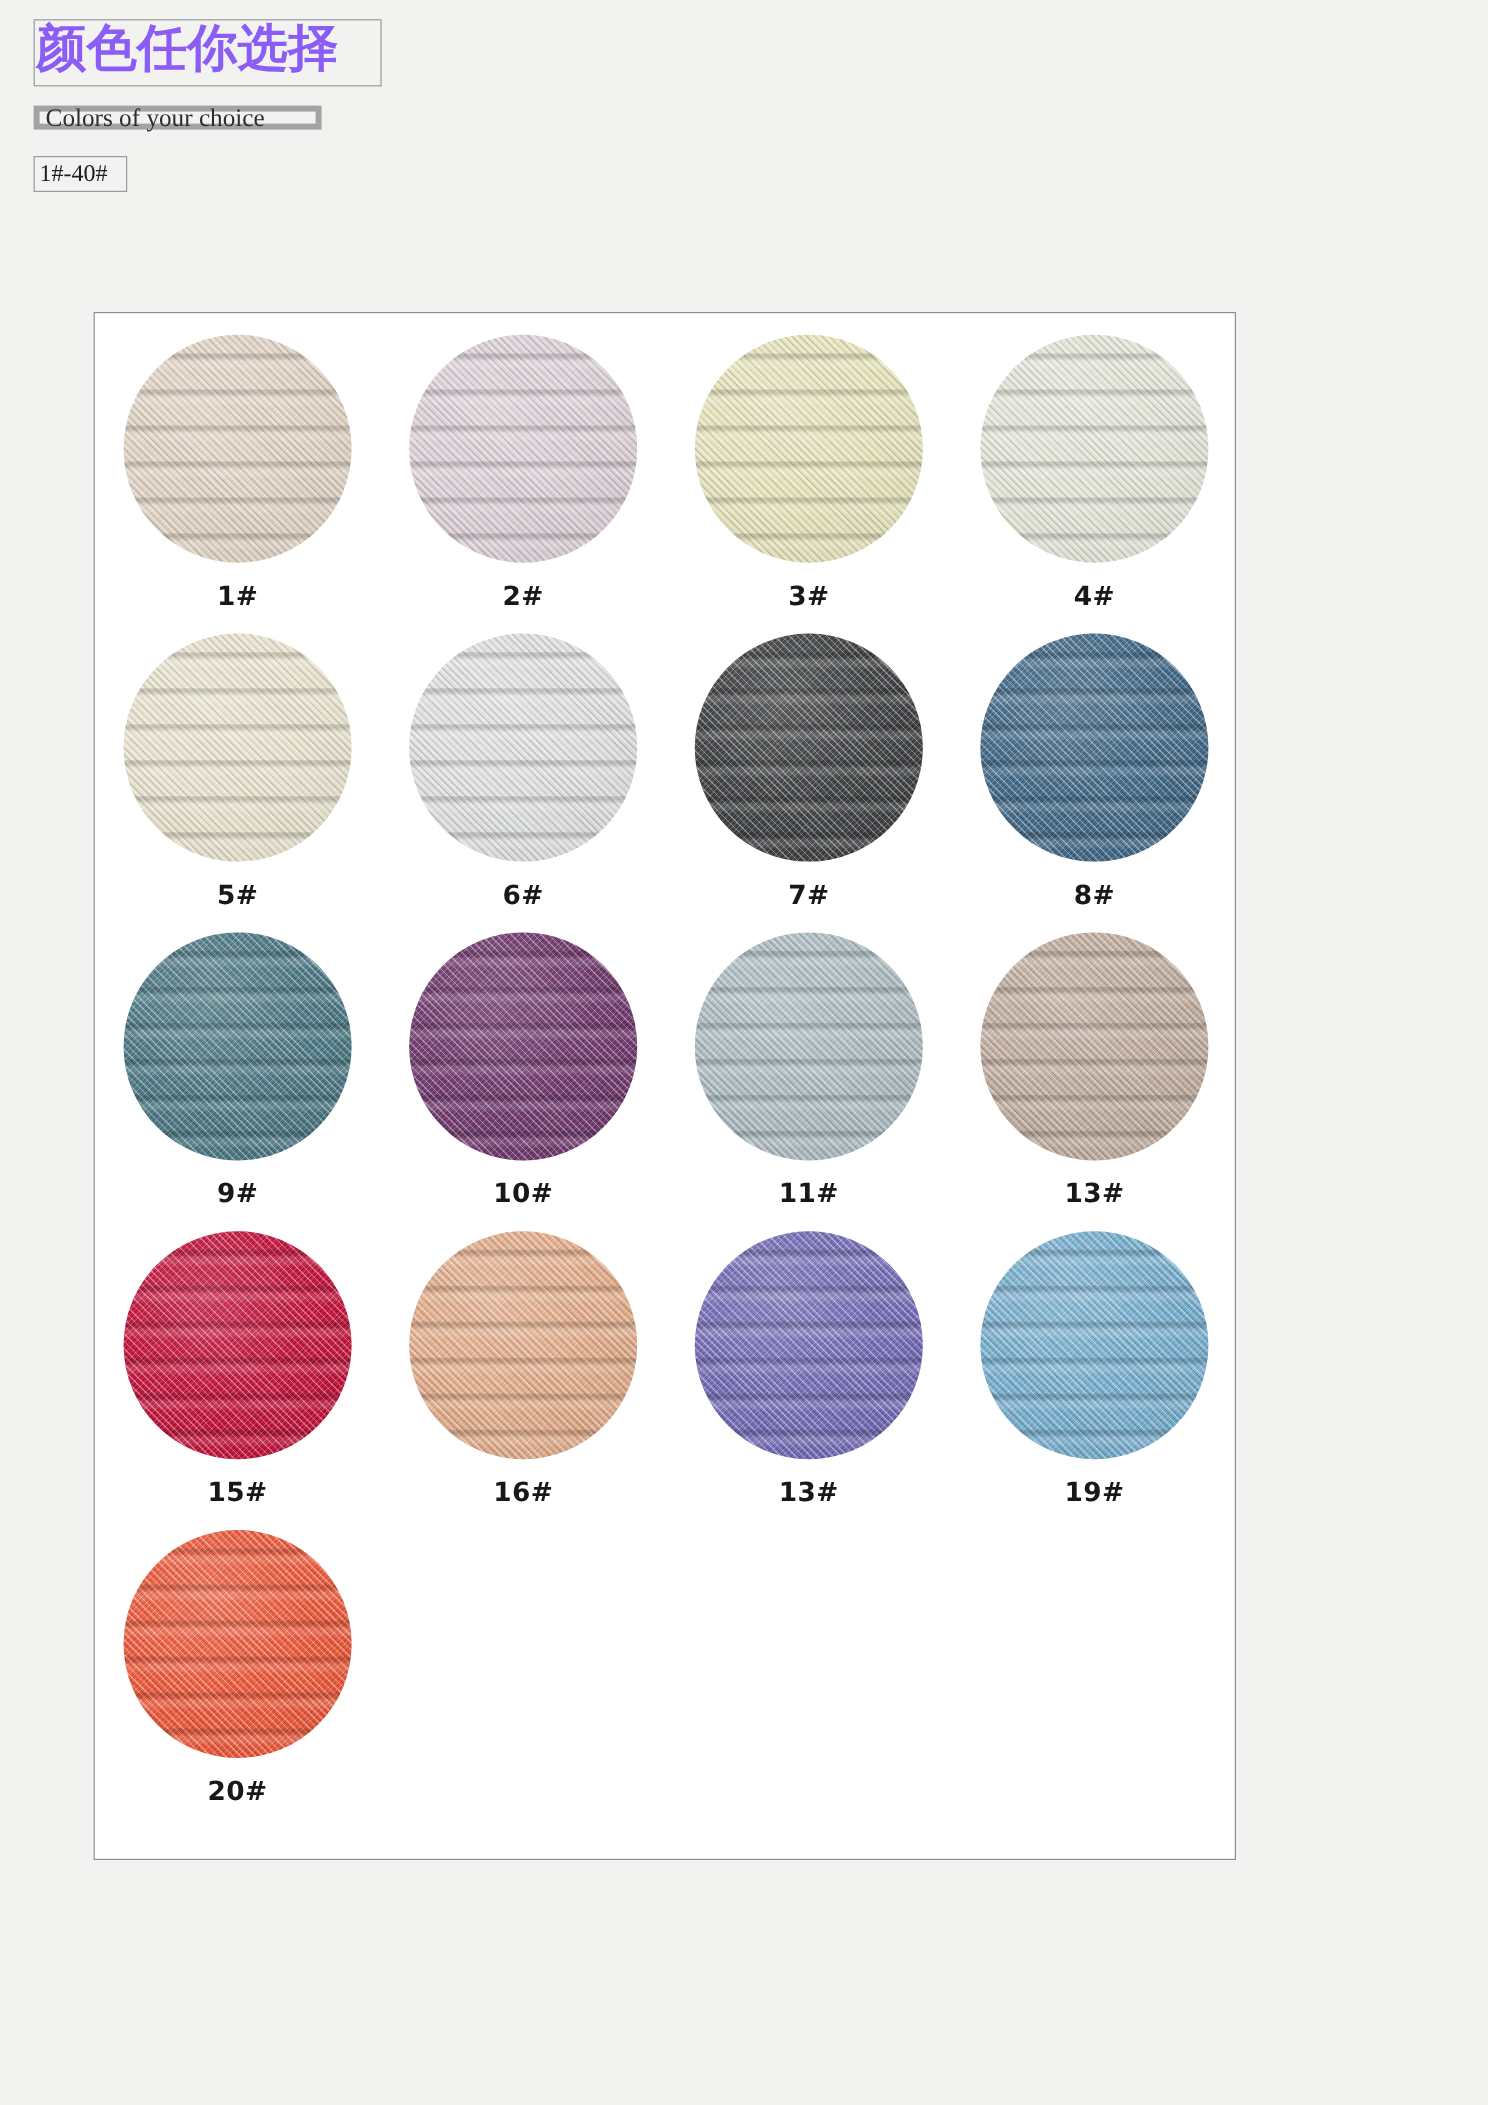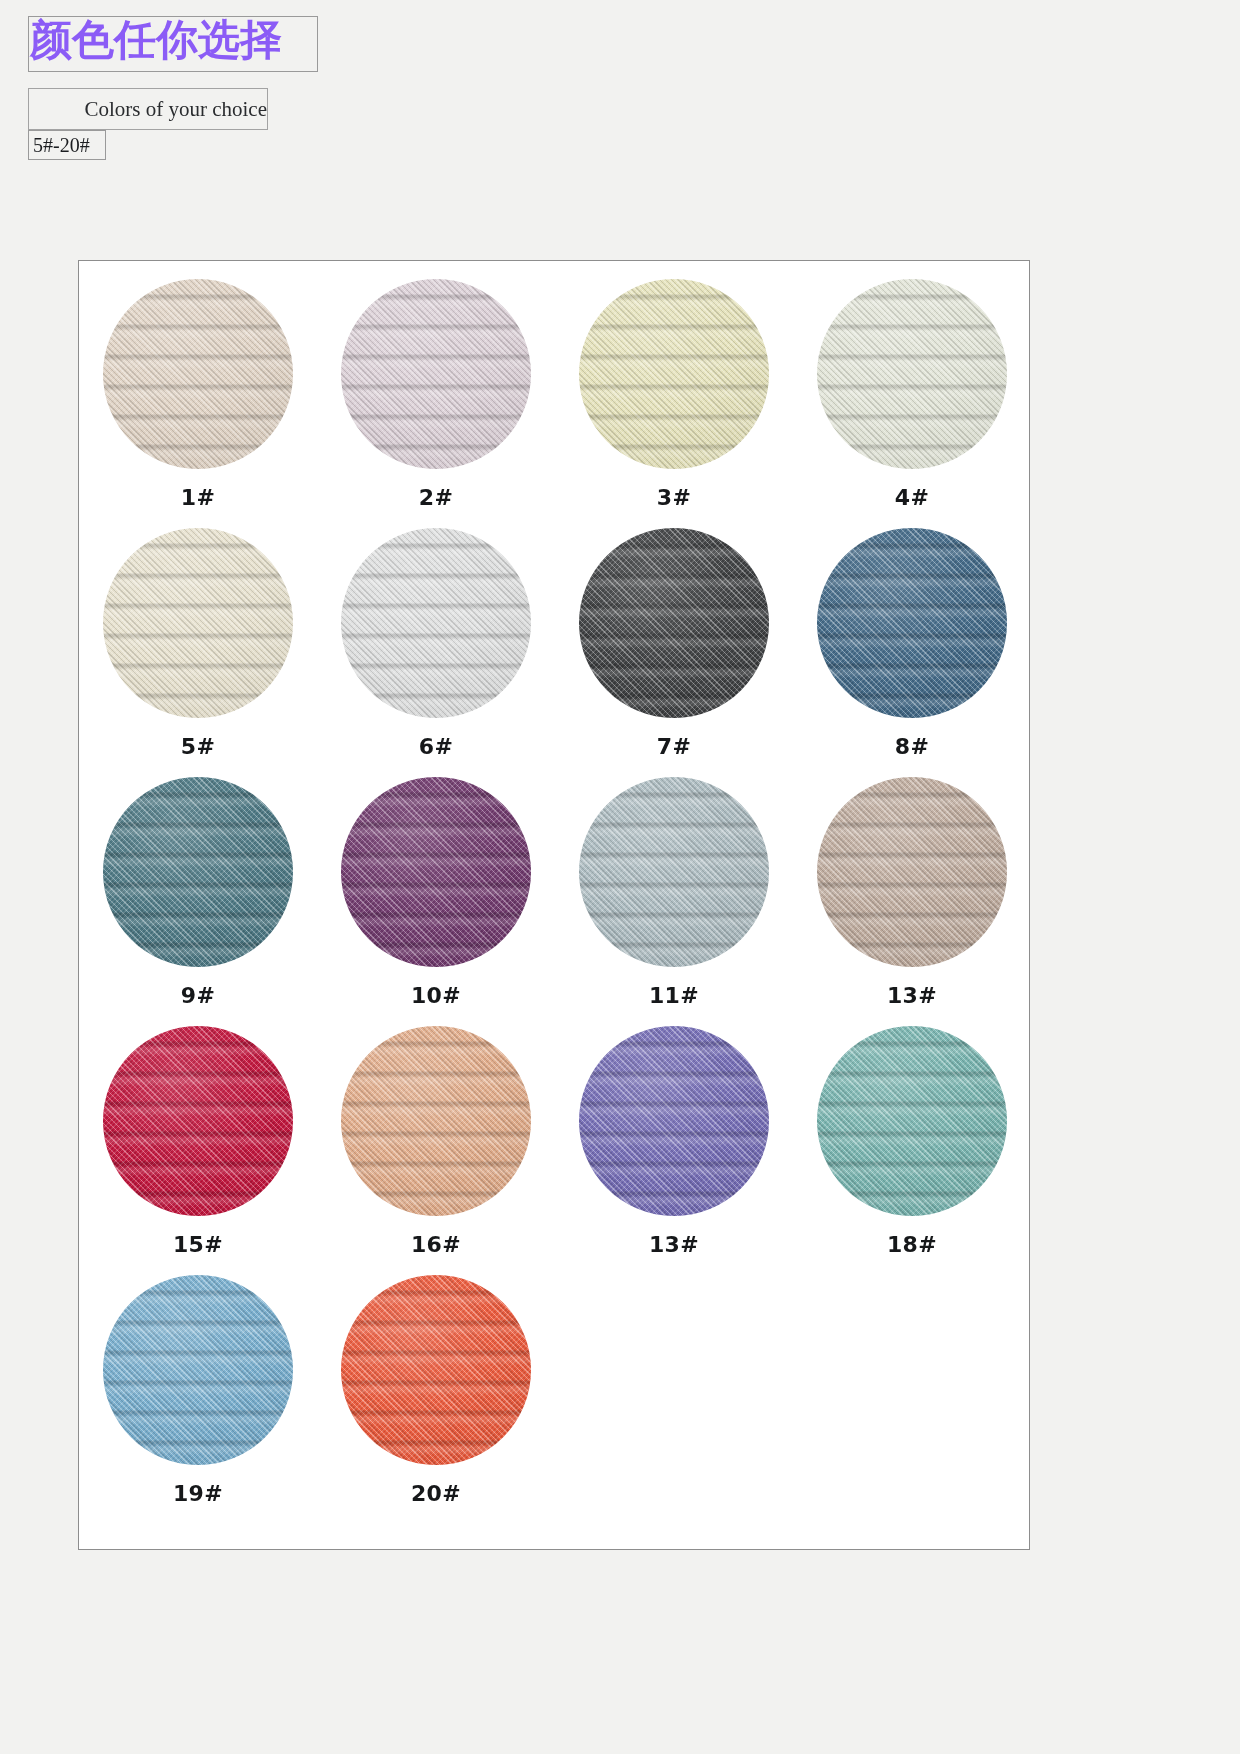--- a/index.html
+++ b/index.html
@@ -33,23 +33,23 @@
     color: #8b5cf6;
     letter-spacing: 0px;
     margin-left: 1px;
     margin-top: -8px;
     white-space: nowrap;
   }
 
   .subtitle-box {
     position: absolute;
     left: 28px; top: 88px;
-    width: 240px; height: 42px;
-    border: 1px solid #a3a3a3;
-    display: flex; align-items: center; justify-content: flex-end;
+    width: 240px; height: 20px;
+    border: 5px solid #a3a3a3;
+    display: flex; align-items: center;
   }
   .subtitle-box .subtitle-text {
     font-family: "Liberation Serif", serif;
     font-size: 21px;
     color: #2a2c2f;
     margin-left: 5px;
     white-space: nowrap;
   }
 
   .range-box {
@@ -166,21 +166,21 @@
 
   <div class="title-box">
     <span class="title-text">颜色任你选择</span>
   </div>
 
   <div class="subtitle-box">
     <span class="subtitle-text">Colors of your choice</span>
   </div>
 
   <div class="range-box">
-    <span class="range-text">5#-20#</span>
+    <span class="range-text">1#-40#</span>
   </div>
 
 </div>
 
 <div class="panel">
   <div class="grid" id="swatch-grid">
       <div class="cell">
         <div class="swatch" style="background: rgb(222, 208, 193);"></div>
         <div class="swatch-label">1#</div>
       </div>
@@ -234,24 +234,20 @@
       </div>
       <div class="cell">
         <div class="swatch" style="background: rgb(223, 168, 133);"></div>
         <div class="swatch-label">16#</div>
       </div>
       <div class="cell">
         <div class="swatch" style="background: rgb(111, 103, 178);"></div>
         <div class="swatch-label">13#</div>
       </div>
       <div class="cell">
-        <div class="swatch" style="background: rgb(114, 176, 171);"></div>
-        <div class="swatch-label">18#</div>
-      </div>
-      <div class="cell">
         <div class="swatch" style="background: rgb(114, 170, 203);"></div>
         <div class="swatch-label">19#</div>
       </div>
       <div class="cell">
         <div class="swatch" style="background: rgb(234, 84, 53);"></div>
         <div class="swatch-label">20#</div>
       </div>
     </div>
 </div>
 

